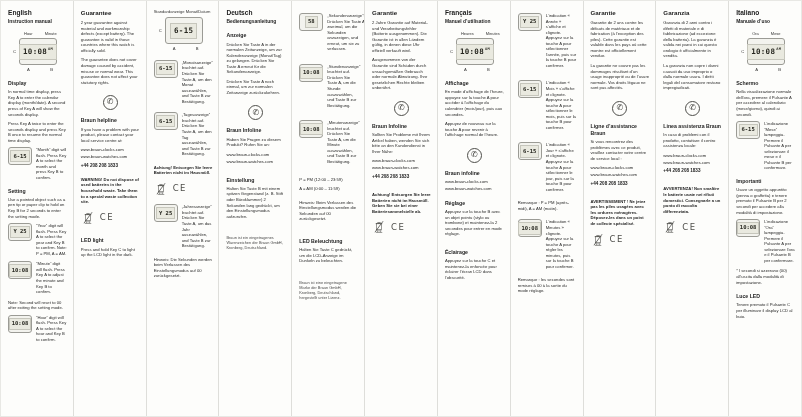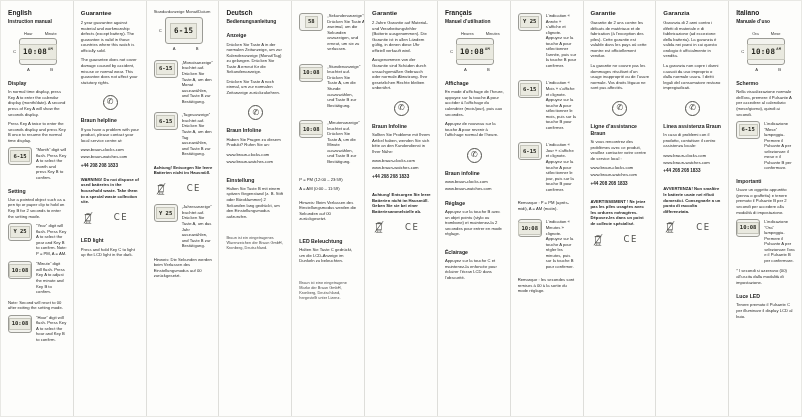--- a/index.html
+++ b/index.html
@@ -37,21 +37,21 @@
   .crow { display:flex; align-items:center; gap:3px; margin-left:5px; }
   .klab { font-size:4.2px; color:#333; }
   .kbot { width:38px; margin:2px 0 0 13px; display:flex; justify-content:space-between;
           font-size:4.2px; color:#333; padding:0 6px; }
   .phone { width:15px; height:15px; border:1.2px solid #4e4e4a; border-radius:50%;
            display:flex; align-items:center; justify-content:center; font-size:8px;
            color:#3a3a36; margin:10px auto 6px; }
   .sites div { margin-bottom:1.5px; }
   .phonenum { font-weight:bold; font-size:4.6px; margin:3px 0 5px; }
   .warn { font-weight:bold; margin:8px 0 4px; color:#1d1d1d; }
-  .iconrow { display:flex; align-items:center; gap:21px; margin:6px 0 6px 2px; }
+  .iconrow { display:flex; align-items:center; gap:7px; margin:6px 0 6px 2px; }
   .ce { font-size:8.5px; letter-spacing:1.5px; color:#4e4e4a; font-family:"DejaVu Sans", sans-serif; }
   .caption { font-size:4.1px; color:#333; margin-bottom:2px; }
   .mt8 { margin-top:8px; } .mt12 { margin-top:12px; } .mt16 { margin-top:16px; }
 </style>
 </head>
 <body>
 
 <div class="sheet">
 
   <div class="panel">

